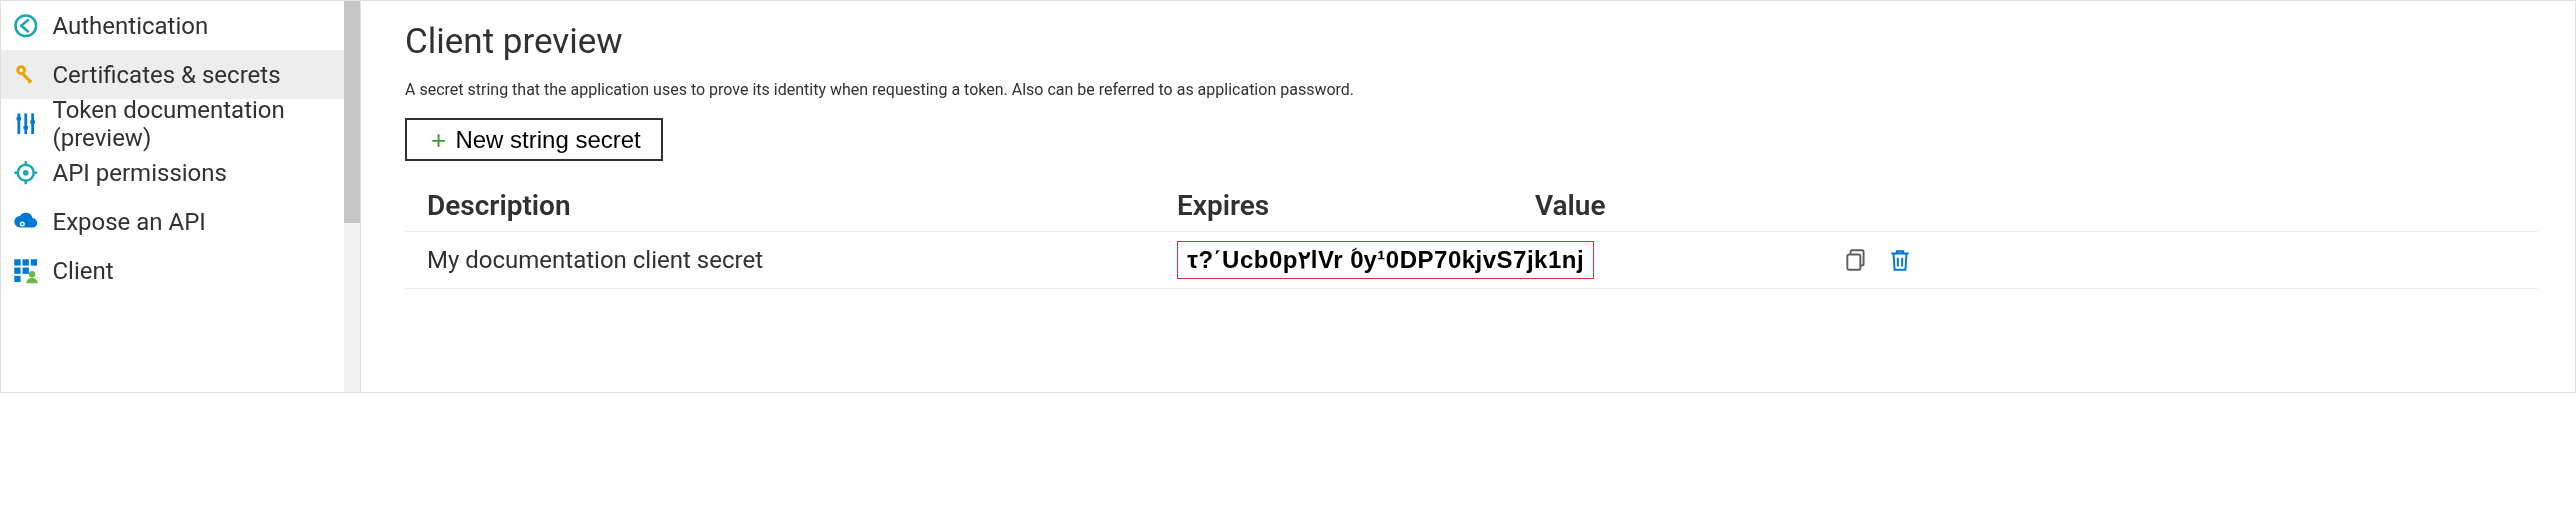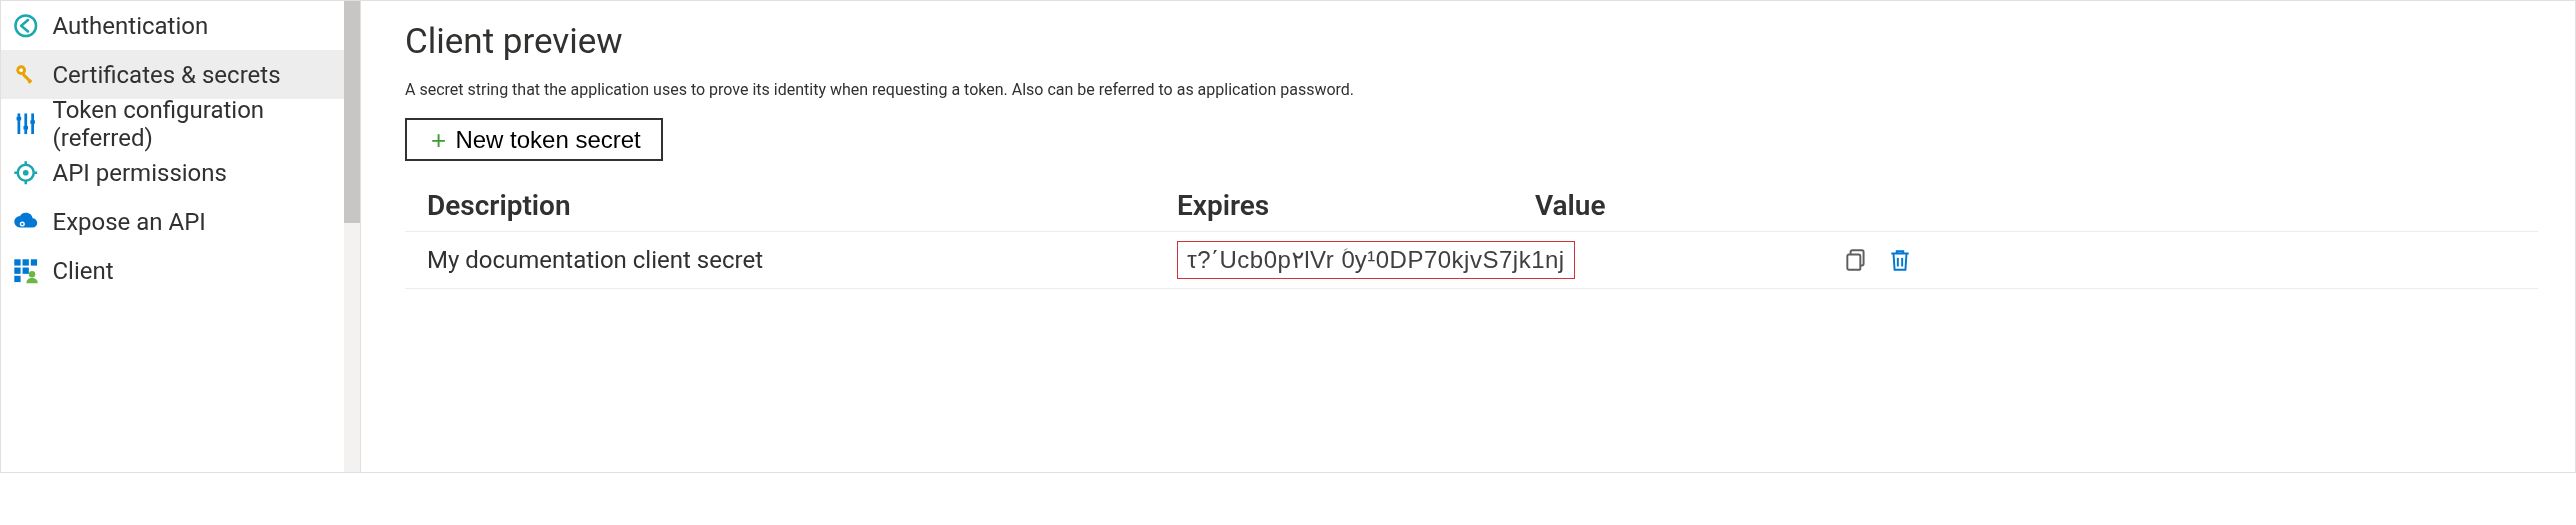--- a/index.html
+++ b/index.html
@@ -6,21 +6,21 @@
   body {
     margin: 0;
     font-family: "Segoe UI", -apple-system, BlinkMacSystemFont, Roboto, "Helvetica Neue", sans-serif;
     font-size: 24px;
     color: #323130;
     background: #fff;
   }
   .root {
     display: flex;
     width: 2576px;
-    height: 473px;
+    height: 393px;
     border: 1.8px solid #e1e0de;
   }
   .sidebar {
     width: 360px;
     border-right: 1.8px solid #e1e0de;
     display: flex;
     flex-direction: column;
     position: relative;
   }
   .sidebar-scroll {
@@ -117,22 +117,23 @@
   .col-exp  { width: 358px; }
   .col-val  { width: 660px; position: relative; }
   .col-actions { flex: 1; display: flex; align-items: center; gap: 16.5px; padding-left: 5.5px; }
   .value-box {
     display: inline-block;
     border: 1.8px solid #d13438;
     padding: 3.7px 9.2px;
     font-family: "Segoe UI", sans-serif;
     letter-spacing: 0.5px;
     font-size: 24px;
-    color: #404040;
+    color: #000000;
     filter: blur(0.3px);
+    font-weight: bold;
   }
   .icon-btn {
     width: 27.5px;
     height: 27.5px;
     cursor: pointer;
     display: flex;
     align-items: center;
     justify-content: center;
   }
   .icon-btn svg { width: 26px; height: 26px; }
@@ -169,21 +170,21 @@
       <span class="nav-icon">
         <svg viewBox="0 0 24 24">
           <line x1="6" y1="3" x2="6" y2="21" stroke="#0078d4" stroke-width="2.4"></line>
           <line x1="12" y1="3" x2="12" y2="21" stroke="#0078d4" stroke-width="2.4"></line>
           <line x1="18" y1="3" x2="18" y2="21" stroke="#0078d4" stroke-width="2.4"></line>
           <rect x="4" y="6" width="4" height="3" fill="#0078d4"></rect>
           <rect x="10" y="14" width="4" height="3" fill="#0078d4"></rect>
           <rect x="16" y="9" width="4" height="3" fill="#0078d4"></rect>
         </svg>
       </span>
-      <span class="nav-label">Token configuration (referred)</span>
+      <span class="nav-label">Token documentation (preview)</span>
     </div>
 
     <div class="nav-item">
       <span class="nav-icon">
         <svg viewBox="0 0 24 24">
             <circle cx="12" cy="12" r="7" fill="none" stroke="#1ba7b0" stroke-width="2.2"></circle>
             <path d="M5 12 h-3 M22 12 h-3 M12 5 v-3 M12 22 v-3" stroke="#1ba7b0" stroke-width="2.2"></path>
             <circle cx="12" cy="12" r="2.5" fill="#1ba7b0"></circle>
           </svg>
       </span>
@@ -221,21 +222,21 @@
       <div class="sidebar-scroll-thumb"></div>
     </div>
   </nav>
 
   <main class="main">
     <h2 class="section-title">Client preview</h2>
     <p class="section-desc">A secret string that the application uses to prove its identity when requesting a token. Also can be referred to as application password.</p>
 
     <button class="new-secret-btn">
       <span class="plus-icon">+</span>
-      <span>New token secret</span>
+      <span>New string secret</span>
     </button>
 
     <div class="secrets-table">
       <div class="table-header">
         <div class="col-desc">Description</div>
         <div class="col-exp">Expires</div>
         <div class="col-val">Value</div>
         <div class="col-actions"></div>
       </div>
 

